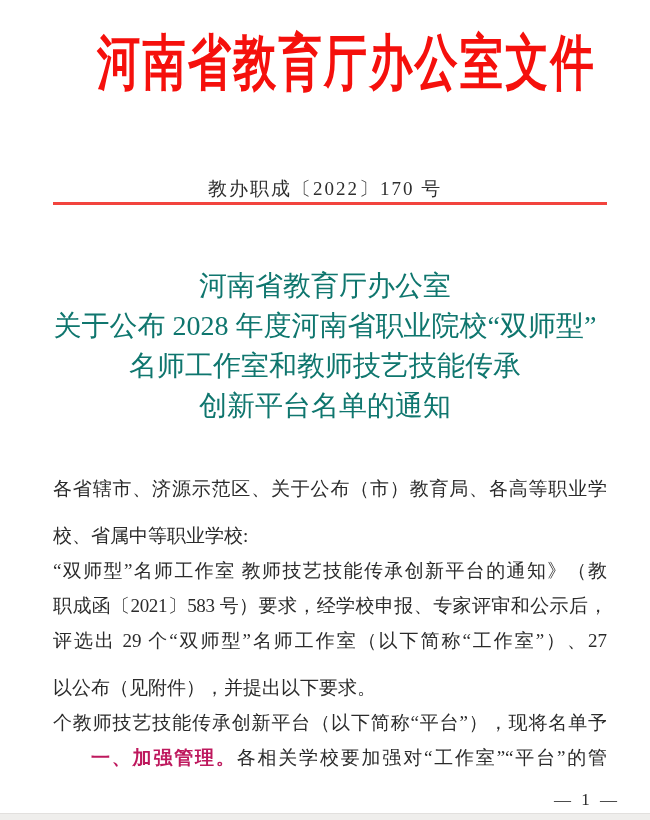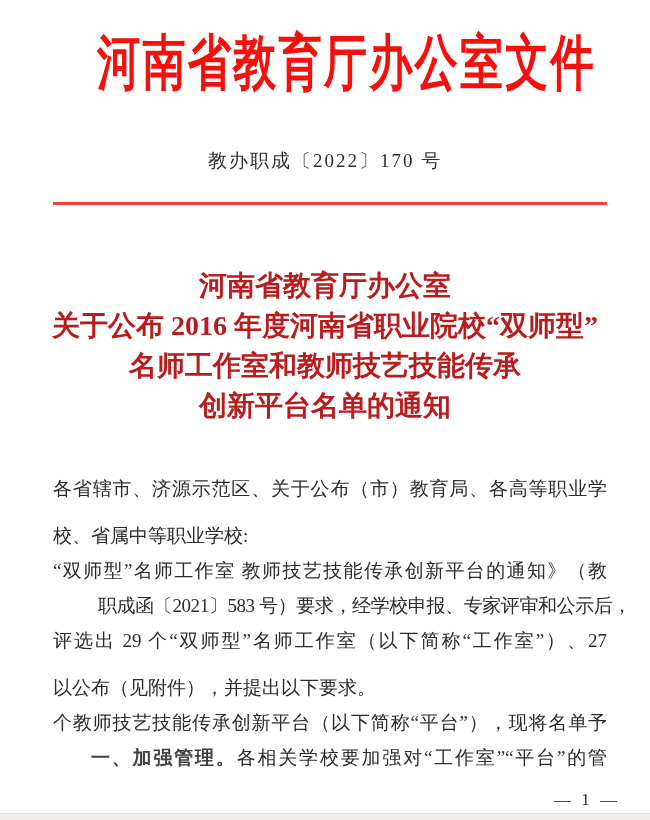--- a/index.html
+++ b/index.html
@@ -29,21 +29,21 @@
     line-height: 66px;
     font-weight: 700;
     letter-spacing: 3px;
     color: var(--header-red, #f5100c);
     transform: scaleX(0.72);
     transform-origin: 50% 50%;
   }
   
   .doc-number {
     position: absolute;
-    top: 148px;
+    top: 176px;
     left: 0;
     width: 650px;
     text-align: center;
     font-size: 19px;
     line-height: 26px;
     letter-spacing: 2px;
     color: #2e2e2e;
   }
   
   .red-rule {
@@ -54,22 +54,22 @@
     height: 3px;
     background: var(--rule-red, #f2443e);
   }
   
   .doc-title {
     position: absolute;
     top: 266px;
     left: 20px;
     width: 610px;
     text-align: center;
-    font-weight: 700;
-    color: #b91c1c;
+    font-weight: 400;
+    color: #0f766e;
     font-size: 28px;
     line-height: 40px;
   }
   .doc-title .t-line { white-space: nowrap; }
   
   .body-block {
     position: absolute;
     top: 471px;
     left: 53px;
     width: 554px;
@@ -81,25 +81,25 @@
     white-space: nowrap;
     text-align: justify;
     text-align-last: justify;
   }
   .b-line.end {
     text-align: left;
     text-align-last: left;
     margin-top: 12px;
   }
   .b-line.indent { text-indent: 2em; }
-  .b-line.tight { letter-spacing: -0.4px; margin-left: 45px; }
+  .b-line.tight { letter-spacing: -0.4px; }
   .b-line .bold-lead {
     font-weight: 700;
     font-family: Liberation Serif, serif;
-    color: #404040;
+    color: #be185d;
   }
   
   .page-number {
     position: absolute;
     top: 790px;
     right: 30px;
     font-size: 17px;
     letter-spacing: 3px;
     color: #2b2b2b;
     white-space: nowrap;
@@ -123,21 +123,21 @@
   <div class="letterhead">
     <span class="letterhead-inner">河南省教育厅办公室文件</span>
   </div>
 
   <div class="doc-number">教办职成〔2022〕170 号</div>
 
   <div class="red-rule"></div>
 
   <div class="doc-title">
     <div class="t-line">河南省教育厅办公室</div>
-    <div class="t-line">关于公布 2016 年度河南省职业院校“双师型”</div>
+    <div class="t-line">关于公布 2028 年度河南省职业院校“双师型”</div>
     <div class="t-line">名师工作室和教师技艺技能传承</div>
     <div class="t-line">创新平台名单的通知</div>
   </div>
 
   <div class="body-block">
     <div class="b-line">各省辖市、济源示范区、关于公布（市）教育局、各高等职业学</div>
     <div class="b-line end">校、省属中等职业学校:</div>
     <div class="b-line">“双师型”名师工作室 教师技艺技能传承创新平台的通知》（教</div>
     <div class="b-line tight">职成函〔2021〕583 号）要求，经学校申报、专家评审和公示后，</div>
     <div class="b-line">评选出 29 个“双师型”名师工作室（以下简称“工作室”）、27</div>

